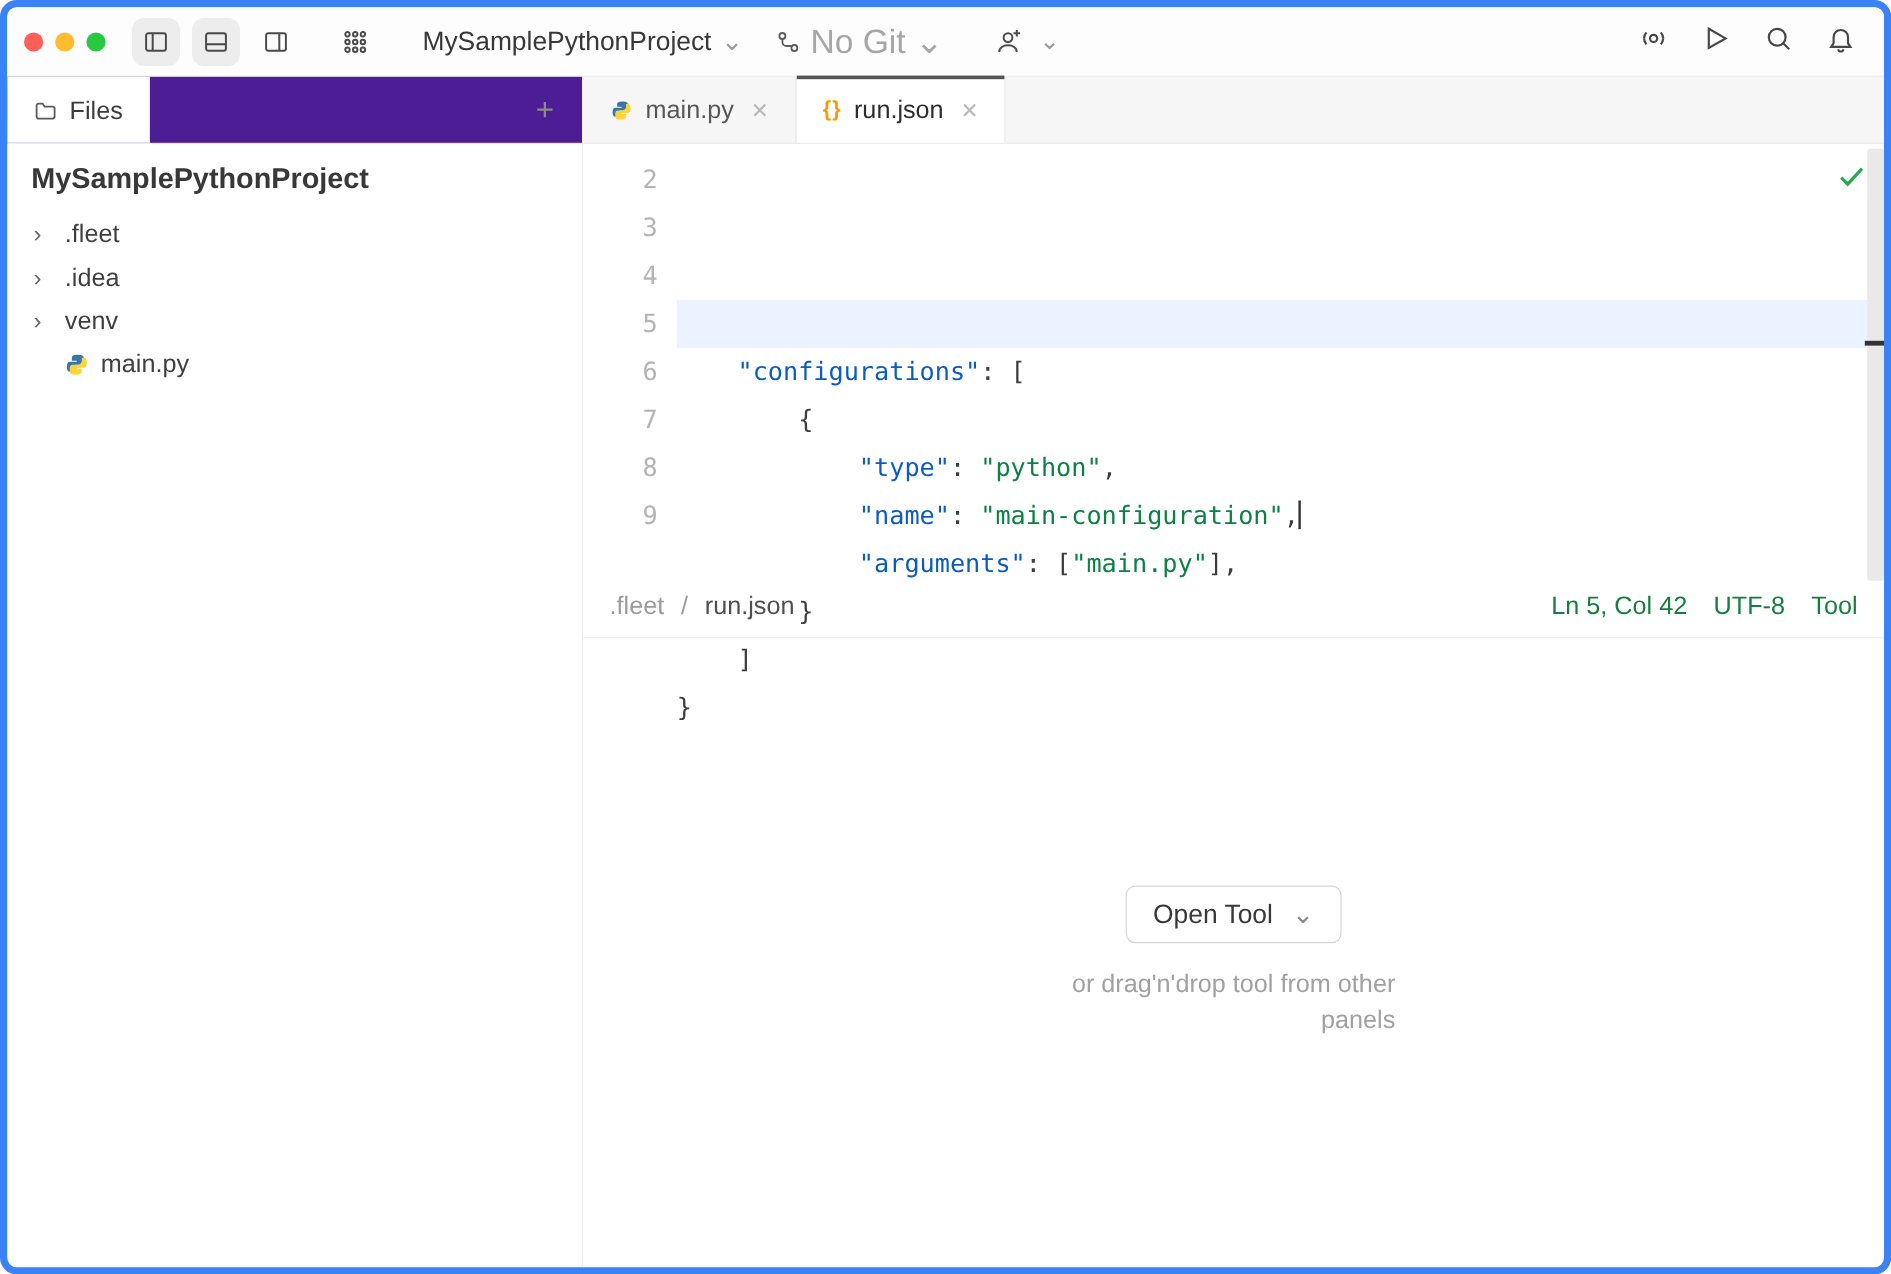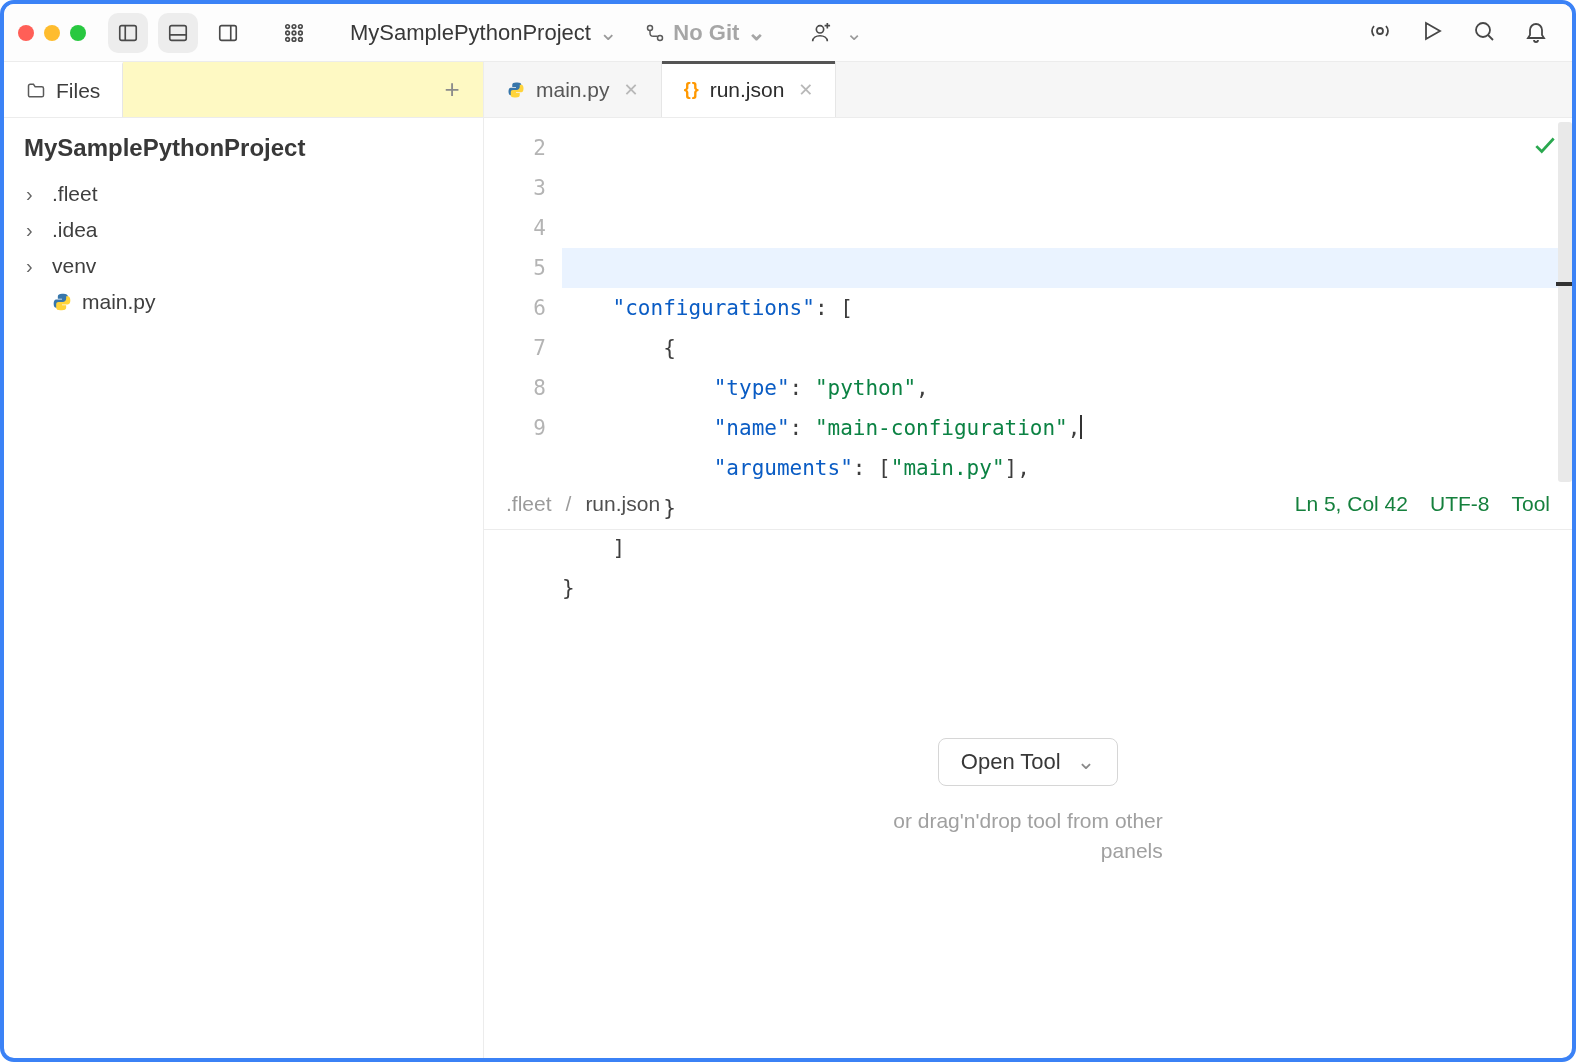--- a/index.html
+++ b/index.html
@@ -1,43 +1,43 @@
 <!DOCTYPE html>
 <html><head>
 <meta charset="utf-8">
 <style>
   * { box-sizing: border-box; margin: 0; padding: 0; }
   html, body { width: 1576px; height: 1062px; font-family: -apple-system, "SF Pro Text", "Segoe UI", Helvetica, Arial, sans-serif; color: #383838; background: #fff; overflow: hidden; }
-  .window { width: 100%; height: 100%; display: flex; flex-direction: column; border: 4px solid #3b82f6; border-radius: 14px; overflow: hidden; background: #fff; }
+  .window { width: 100%; height: 100%; display: flex; flex-direction: column; border: 6px solid #3b82f6; border-radius: 14px; overflow: hidden; background: #fff; }
 
   
   .titlebar { height: 58px; display: flex; align-items: center; padding: 0 14px; gap: 10px; background: #fdfdfd; border-bottom: 1px solid #ececec; }
   .traffic { display: flex; gap: 10px; padding-right: 12px; }
   .tl { width: 16px; height: 16px; border-radius: 50%; }
   .tl.red { background: #ff5f57; } .tl.yel { background: #febc2e; } .tl.grn { background: #28c840; }
 
   .tb-btn { width: 40px; height: 40px; border-radius: 10px; display: inline-flex; align-items: center; justify-content: center; color: #5b5b5b; }
   .tb-btn.active { background: #ededed; }
   .tb-btn svg { width: 22px; height: 22px; stroke: #4a4a4a; fill: none; stroke-width: 1.8; }
   .tb-sep { width: 6px; }
 
   .project-dd { display: flex; align-items: center; gap: 8px; margin-left: 26px; font-size: 22px; font-weight: 400; color: #383838; }
   .project-dd .chev { color: #9a9a9a; }
-  .vcs { display: flex; align-items: center; gap: 8px; margin-left: 18px; color: #a6a6a6; font-size: 22px; font-weight: bold; }
+  .vcs { display: flex; align-items: center; gap: 8px; margin-left: 18px; color: #a6a6a6; font-size: 28px; }
   .vcs svg { stroke: #5b5b5b; }
 
   .tb-right { margin-left: auto; display: flex; align-items: center; gap: 28px; padding-right: 10px; }
   .tb-right svg { width: 24px; height: 24px; stroke: #474747; fill: none; stroke-width: 1.8; }
 
   
   .body { flex: 1; display: flex; min-height: 0; }
 
   
   .sidebar { width: 480px; border-right: 1px solid #ececec; display: flex; flex-direction: column; }
-  .sb-tabs { height: 56px; display: flex; align-items: center; background: #fef9c3; border-bottom: 1px solid #ececec; }
+  .sb-tabs { height: 56px; display: flex; align-items: center; background: #4c1d95; border-bottom: 1px solid #ececec; }
   .sb-tab { height: 100%; display: flex; align-items: center; gap: 10px; padding: 0 22px; border-right: 1px solid #e6e6e6; font-size: 21px; color: #3c3c3c; background: #fff; border-top: 2px solid transparent; }
   .sb-tab svg { width: 20px; height: 20px; stroke: #5a5a5a; fill: none; stroke-width: 1.8; }
   .sb-add { margin-left: auto; margin-right: 14px; width: 34px; height: 34px; display: flex; align-items: center; justify-content: center; color: #8c8c8c; font-size: 26px; }
   .sb-body { padding: 16px 20px; }
   .proj-name { font-size: 24px; font-weight: 700; margin-bottom: 14px; }
   .tree-row { display: flex; align-items: center; gap: 10px; padding: 6px 2px; font-size: 21px; color: #3f3f3f; }
   .tree-row .chev { font-size: 20px; color: #666; width: 16px; }
   .py-icon { width: 20px; height: 20px; display: inline-flex; align-items: center; justify-content: center; }
 
   

